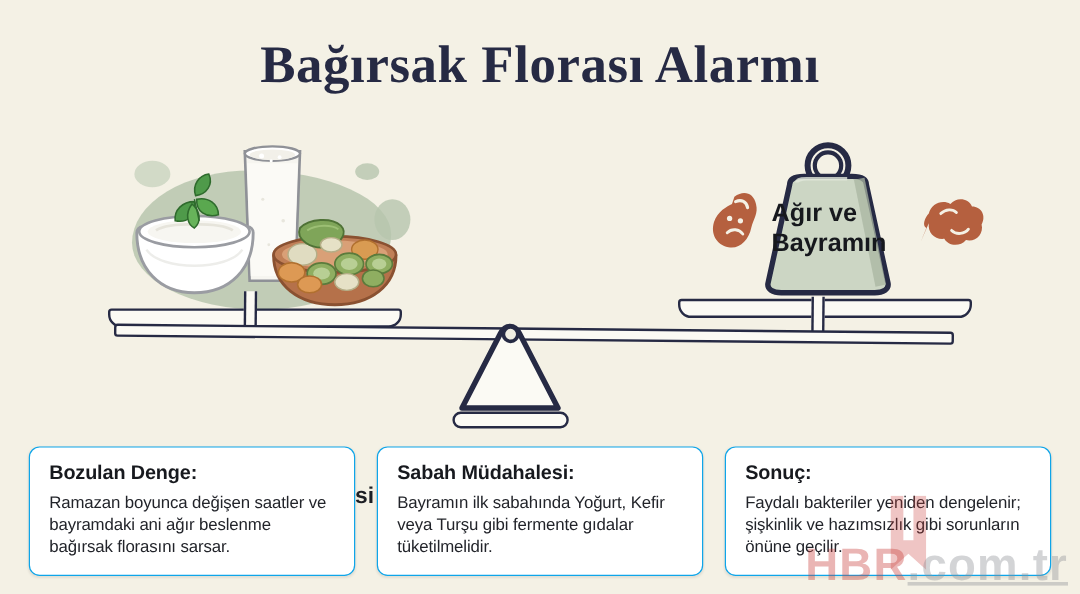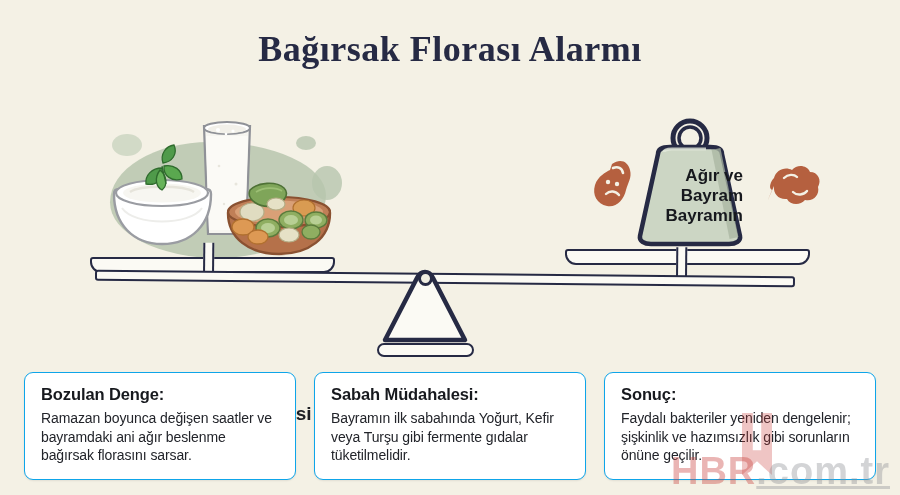--- a/index.html
+++ b/index.html
@@ -23,21 +23,21 @@
 
   
   .title {
     position: absolute;
     top: 28px;
     left: 0;
     width: 900px;
     text-align: center;
     font-family: "Liberation Serif", "DejaVu Serif", serif;
     font-weight: bold;
-    font-size: 36px;
+    font-size: 44px;
     letter-spacing: 0.5px;
     color: #262a44;
     white-space: nowrap;
   }
 
   
   .scale {
     position: absolute;
     left: 0;
     top: 100px;
@@ -165,22 +165,22 @@
     width: 246px;
     height: 146px;
   }
   .weight-group svg { position: absolute; left: 0; top: 0; }
 
   .weight-text {
     position: absolute;
     left: 57px;
     top: 50px;
     width: 100px;
-    text-align: right;
-    font-size: 17px;
+    text-align: left;
+    font-size: 21px;
     font-weight: bold;
     line-height: 1.17;
     color: #16181d;
   }
 
   
   .caption-left {
     position: absolute;
     left: 110px;
     top: 303px;
@@ -341,21 +341,20 @@
           <circle cx="104" cy="22" r="17" fill="none" stroke="#262a44" stroke-width="5"></circle>
           <circle cx="104" cy="22" r="11" fill="#f4f1e5" stroke="#262a44" stroke-width="3.5"></circle>
           <path d="M72 38 C72 33 77 31 84 31 L124 31 C131 31 136 33 136 38 L154 120 C155 125 150 128 143 128 L65 128 C58 128 53 125 54 120 Z" fill="#ccd6c4" stroke="#262a44" stroke-width="4.5" stroke-linejoin="round"></path>
           <path d="M130 33 L148 122" fill="none" stroke="#aab6a1" stroke-width="9" opacity="0.75"></path>
           <path d="M78 36 C78 34 82 33 86 33 L120 33" fill="none" stroke="#e2e9dc" stroke-width="3" opacity="0.8"></path>
         </g>
       </svg>
 
       <div class="weight-text">
         <div>Ağır ve</div>
-        <div>Bayram</div>
         <div>Bayramın</div>
       </div>
     </div>
 
     <div class="pan left"></div>
     <div class="pan right"></div>
 
     <div class="beam-wrap">
       <div class="post left"></div>
       <div class="post right"></div>

